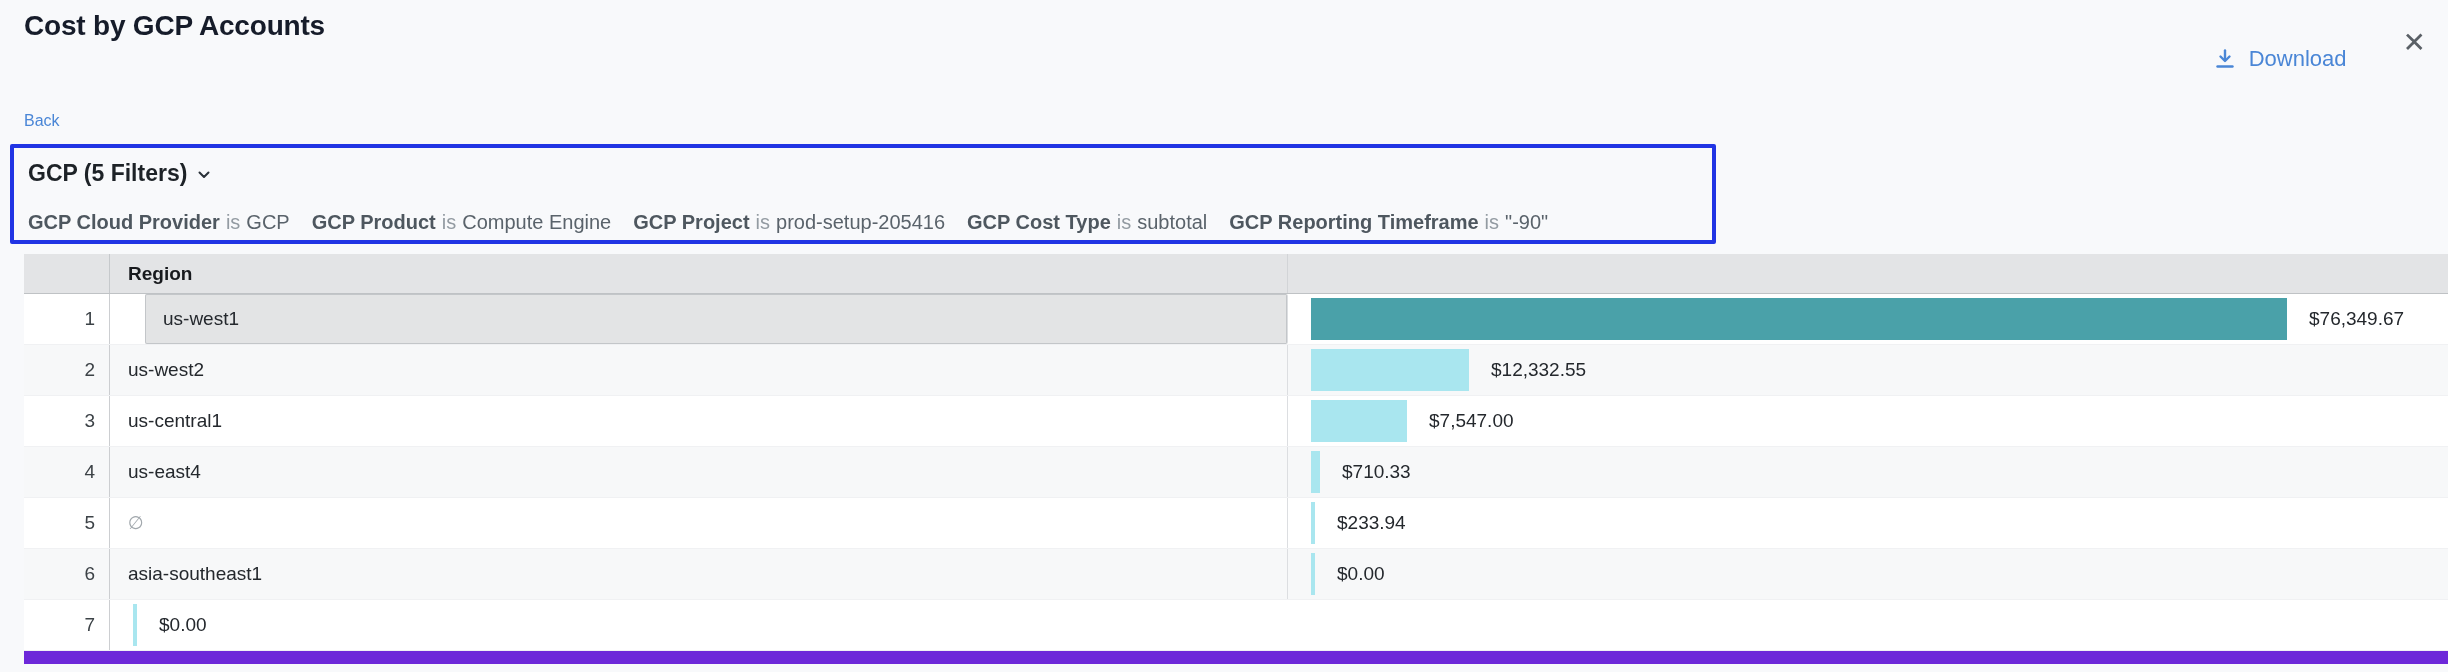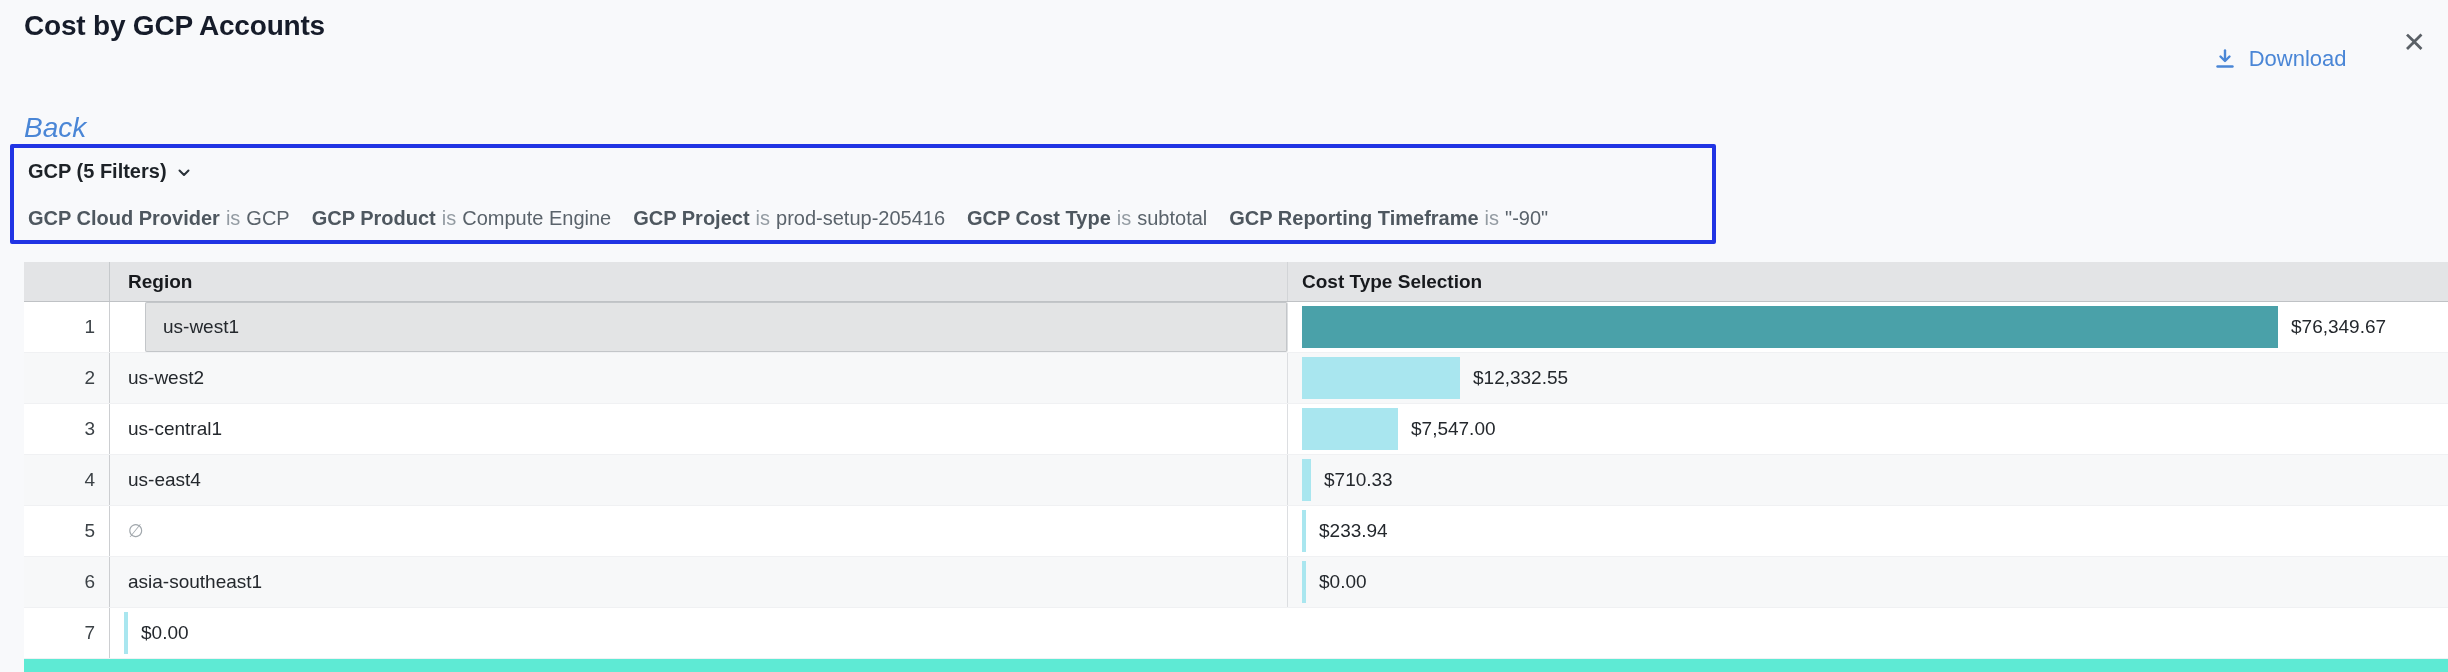--- a/index.html
+++ b/index.html
@@ -29,55 +29,55 @@
   }
   .close-btn {
     background: none; border: none; cursor: pointer;
     color: #5a6066; font-size: 28px; line-height: 1;
     font-family: inherit; font-weight: 400;
   }
 
   
   .back-link {
     position: absolute; left: 24px; top: 112px;
-    font-size: 28px; color: var(--link-blue, #4a86d6);
-    text-decoration: none; cursor: pointer; font-style: italic;
+    font-size: 16px; color: var(--link-blue, #4a86d6);
+    text-decoration: none; cursor: pointer;
   }
 
   
   .filter-box {
     position: absolute; left: 10px; top: 144px;
     width: 1706px; height: 100px;
     border: 4px solid var(--filter-border, #2134e4);
     border-radius: 2px;
     padding: 12px 14px 12px 10px;
     cursor: pointer;
   }
   .filter-summary {
     display: flex; align-items: center; gap: 8px;
-    font-size: 20px; font-weight: 700; color: #1d2227;
+    font-size: 23px; font-weight: 700; color: #1d2227;
     padding-left: 4px;
   }
   .filter-summary svg { margin-top: 2px; }
   .filter-list {
     display: flex; align-items: center; gap: 22px;
     margin-top: 16px; padding-left: 4px;
     white-space: nowrap;
     font-size: 20px;
   }
   .filter-item { display: inline-flex; align-items: baseline; }
   .filter-item .fname { font-weight: 600; color: #4e575f; }
   .filter-item .fop   { font-weight: 400; color: #939ba2; margin: 8px 6px; }
   .filter-item .fval  { font-weight: 400; color: #5a636b; }
 
   
   .cost-table {
-    position: absolute; left: 24px; top: 262px;
+    position: absolute; left: 24px; top: 254px;
     width: 2424px; height: 410px;
-    background: #5eead4;
+    background: #6d28d9;
   }
   .thead {
     display: grid; grid-template-columns: 86px 1178px 1fr;
     height: 40px;
     background: var(--header-bg, #e3e4e6);
     border-bottom: 1px solid #bfc2c5;
   }
   .thead .hcell {
     display: flex; align-items: center;
     font-size: 19px; font-weight: 700; color: #17191d;
@@ -106,21 +106,21 @@
     border-right: 1px solid #dcdee1;
     cursor: pointer;
   }
   .cell.region.selected {
     background: var(--selected-cell-bg, #e3e4e5);
     box-shadow: inset 0 0 0 1px #c3c6c9;
     border-radius: 2px;
     margin-left: 35px;
   }
   .cell.region.empty { color: #a2a8ad; font-size: 18px; }
-  .cell.cost { padding-left: 14px; cursor: pointer; }
+  .cell.cost { padding-left: 23px; cursor: pointer; gap: 9px; }
   .bar { height: 42px; flex: 0 0 auto; }
   .val { margin-left: 13px; font-size: 19px; color: #24282d; white-space: nowrap; }
 </style>
 </head>
 <body style="--page-bg: #f8f9fb; --bar-primary: #4AA1A9; --bar-secondary: #A9E6EF; --filter-border: #2134E4; --link-blue: #4A86D6; --header-bg: #E3E4E6; --row-alt-bg: #F7F8F9; --selected-cell-bg: #E3E4E5;">
 
 <div class="page-title">Cost by GCP Accounts</div>
 
 <div class="top-controls">
   <button class="download-btn">
@@ -177,21 +177,20 @@
     <span class="fop">is</span>
     <span class="fval">"-90"</span>
   </span>
 </div>
 </div>
 
 <div class="cost-table">
   <div class="thead">
     <div class="hcell h-num"></div>
     <div class="hcell h-region">Region</div>
-    <div class="hcell h-cost">Cost Type Selection</div>
   </div>
   <div class="tbody">
   <div class="trow">
     <div class="cell num">1</div>
     <div class="cell region selected">us-west1</div>
     <div class="cell cost">
       <div class="bar" style="width: 976px; background: rgb(74, 161, 169);"></div>
       <span class="val">$76,349.67</span>
     </div>
   </div>

